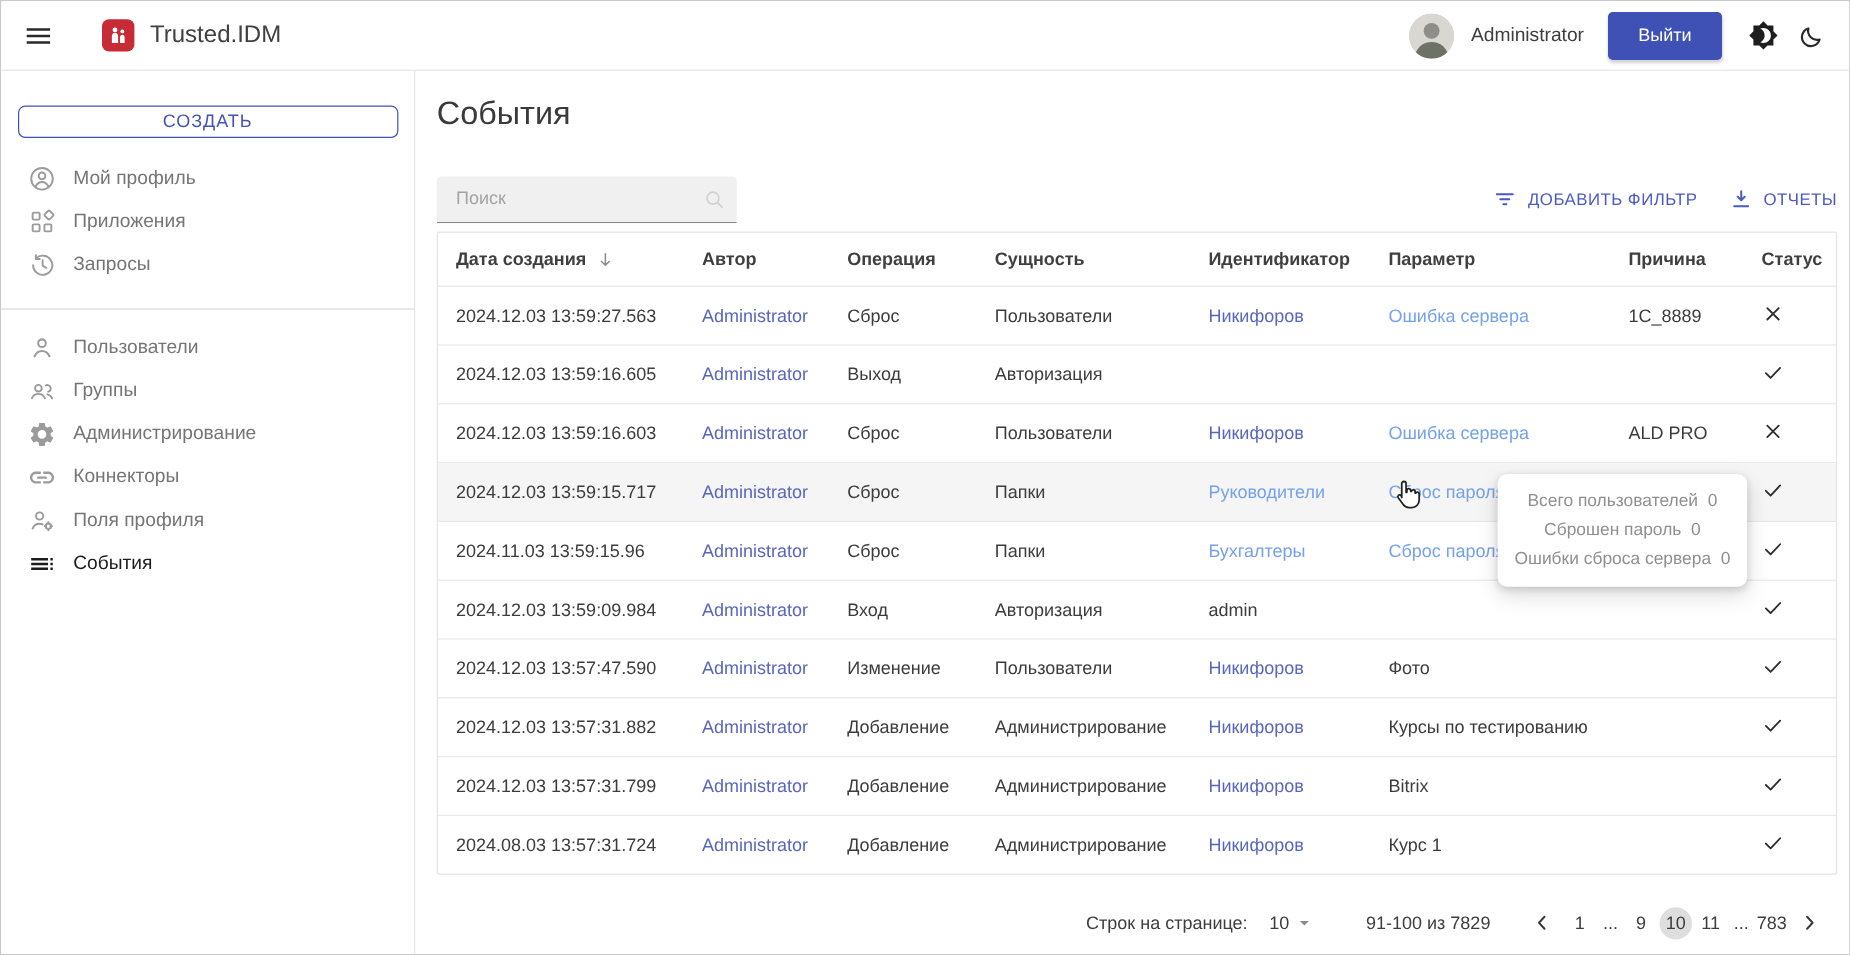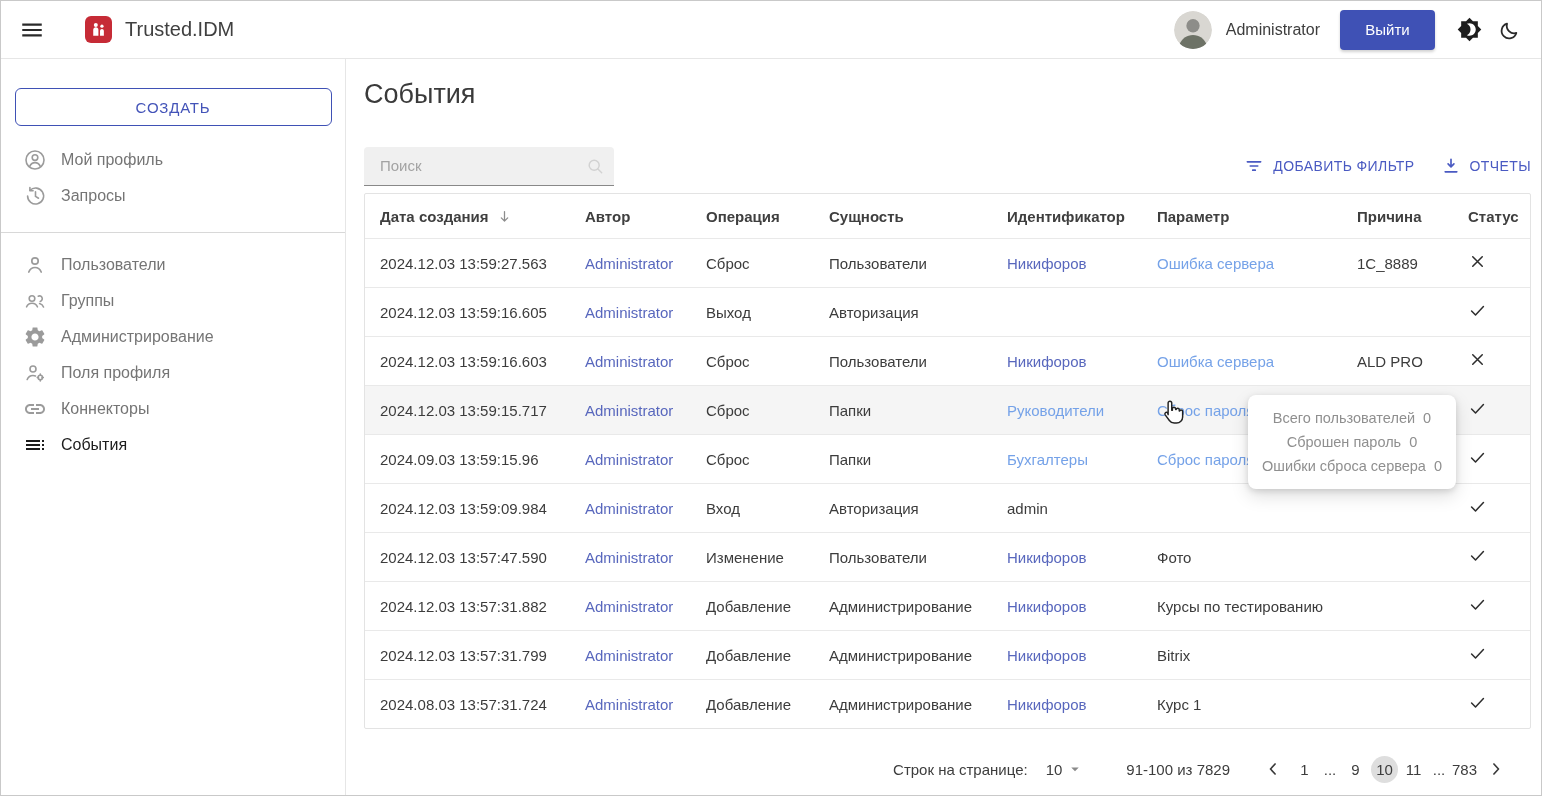--- a/index.html
+++ b/index.html
@@ -19,21 +19,21 @@
   .topbar-right{margin-left:auto;display:flex;align-items:center;}
   .avatar{width:38px;height:38px;border-radius:50%;overflow:hidden;cursor:pointer;flex:0 0 auto;}
   .user-name{font-size:16px;color:#3d3d3d;margin-left:14px;}
   .logout-btn{margin-left:20px;width:95px;height:40px;background:#3f51b5;color:#fff;border:none;
               border-radius:4px;font-size:15px;cursor:pointer;box-shadow:0 2px 3px rgba(0,0,0,.18);}
   .theme-icon{width:25px;height:25px;color:#1e1e1e;margin-left:22px;cursor:pointer;}
   .theme-icon.moon{margin-left:16px;margin-right:2px;color:#2a2a2a;}
 
   
   .sidebar{position:absolute;top:58px;left:0;width:345px;bottom:0;border-right:1px solid #e6e6e6;background:#fff;box-sizing:border-box;}
-  .create-btn{display:block;margin:29px auto 0;width:317px;height:38px;background:#fff;
+  .create-btn{display:block;margin:29px auto 0;width:317px;height:27px;background:#fff;
               border:1px solid #3f51b5;border-radius:6px;color:#4353b8;font-size:15px;
               letter-spacing:.8px;cursor:pointer;}
   .side-menu{padding-top:16px;text-align:right;}
   .side-item{display:flex;align-items:center;height:36px;padding-left:22px;cursor:pointer;}
   .side-icon{width:24px;height:24px;color:#9b9b9b;flex:0 0 auto;}
   .side-label{font-size:16px;color:#757575;margin-left:14px;white-space:nowrap;}
   .side-item.active .side-icon{color:#1c1c1c;}
   .side-item.active .side-label{color:#1c1c1c;}
   .side-divider{border:none;border-top:1px solid #d8d8d8;margin:18px 0 14px;}
 
@@ -66,21 +66,21 @@
   .link-blue{color:#75a2e8;cursor:pointer;}
   .status-ic{width:19px;height:19px;color:#2d2d2d;}
 
   
   .tooltip{position:absolute;left:1247px;top:394px;width:208px;background:#fff;border-radius:8px;
            box-shadow:0 2px 6px rgba(0,0,0,.13),0 7px 18px rgba(0,0,0,.13);padding:11px 16px;z-index:11;box-sizing:border-box;}
   .tt-row{display:flex;justify-content:center;gap:8px;font-size:14.5px;color:#8f8f8f;line-height:24px;white-space:nowrap;}
   .hand{position:absolute;left:1157px;top:398px;width:27px;height:27px;z-index:12;}
 
   
-  .pagination{position:absolute;top:750px;right:28px;display:flex;align-items:center;height:36px;
+  .pagination{position:absolute;top:750px;right:16px;display:flex;align-items:center;height:36px;
               font-size:15px;color:#3d3d3d;z-index:4;}
   .pg-select{display:inline-flex;align-items:center;margin-left:18px;cursor:pointer;}
   .dd{width:18px;height:18px;color:#8a8a8a;margin-left:4px;}
   .pg-range{margin-left:42px;}
   .pg-nav{display:flex;align-items:center;margin-left:26px;}
   .pg-chev{width:20px;height:20px;color:#3a3a3a;cursor:pointer;margin:0 7px;}
   .pg-page{min-width:27px;height:27px;display:inline-flex;align-items:center;justify-content:center;
            border-radius:50%;cursor:pointer;margin:0 1px;}
   .pg-page.active{background:#dedede;}
   .pg-ellipsis{min-width:22px;text-align:center;}
@@ -138,20 +138,31 @@
                 <circle cx="12" cy="12" r="9"></circle>
                 <circle cx="12" cy="9.6" r="2.8"></circle>
                 <path d="M6.8 18.2c1.1-2.4 2.9-3.6 5.2-3.6s4.1 1.2 5.2 3.6"></path>
               </svg>
             </span>
             <span class="side-label">Мой профиль</span>
           </div>
           <div class="side-item">
             <span class="side-icon">
               <svg viewBox="0 0 24 24" fill="none" stroke="currentColor" stroke-width="1.6" stroke-linecap="round" stroke-linejoin="round">
+                <rect x="4.2" y="4.2" width="5.8" height="5.8" rx="1"></rect>
+                <rect x="4.2" y="14" width="5.8" height="5.8" rx="1"></rect>
+                <rect x="14" y="14" width="5.8" height="5.8" rx="1"></rect>
+                <rect x="14.9" y="3.3" width="5.8" height="5.8" rx="1" transform="rotate(45 17.8 6.2)"></rect>
+              </svg>
+            </span>
+            <span class="side-label">Приложения</span>
+          </div>
+          <div class="side-item">
+            <span class="side-icon">
+              <svg viewBox="0 0 24 24" fill="none" stroke="currentColor" stroke-width="1.6" stroke-linecap="round" stroke-linejoin="round">
                 <path d="M4.6 12a8 8 0 1 0 2.4-5.7"></path>
                 <path d="M6.9 3.6v3.2h3.2"></path>
                 <path d="M12.5 7.8v4.6l3 1.8"></path>
               </svg>
             </span>
             <span class="side-label">Запросы</span>
           </div>
         </div>
       <hr class="side-divider">
       <div>
@@ -178,36 +189,36 @@
           <div class="side-item">
             <span class="side-icon">
               <svg viewBox="0 0 24 24" fill="currentColor">
                 <path d="M19.14 12.94c.04-.3.06-.61.06-.94 0-.32-.02-.64-.07-.94l2.03-1.58c.18-.14.23-.41.12-.61l-1.92-3.32c-.12-.22-.37-.29-.59-.22l-2.39.96c-.5-.38-1.03-.7-1.62-.94l-.36-2.54c-.04-.24-.24-.41-.48-.41h-3.84c-.24 0-.43.17-.47.41l-.36 2.54c-.59.24-1.13.57-1.62.94l-2.39-.96c-.22-.08-.47 0-.59.22L2.74 8.87c-.12.21-.08.47.12.61l2.03 1.58c-.05.3-.09.63-.09.94s.02.64.07.94l-2.03 1.58c-.18.14-.23.41-.12.61l1.92 3.32c.12.22.37.29.59.22l2.39-.96c.5.38 1.03.7 1.62.94l.36 2.54c.05.24.24.41.48.41h3.84c.24 0 .44-.17.47-.41l.36-2.54c.59-.24 1.13-.56 1.62-.94l2.39.96c.22.08.47 0 .59-.22l1.92-3.32c.12-.22.07-.47-.12-.61l-2.01-1.58zM12 15.6c-1.98 0-3.6-1.62-3.6-3.6s1.62-3.6 3.6-3.6 3.6 1.62 3.6 3.6-1.62 3.6-3.6 3.6z"></path>
               </svg>
             </span>
             <span class="side-label">Администрирование</span>
           </div>
           <div class="side-item">
             <span class="side-icon">
+              <svg viewBox="0 0 24 24" fill="currentColor">
+                <path d="M3.9 12c0-1.71 1.39-3.1 3.1-3.1h4V7H7c-2.76 0-5 2.24-5 5s2.24 5 5 5h4v-1.9H7c-1.71 0-3.1-1.39-3.1-3.1zM8 13h8v-2H8v2zm9-6h-4v1.9h4c1.71 0 3.1 1.39 3.1 3.1s-1.39 3.1-3.1 3.1h-4V17h4c2.76 0 5-2.24 5-5s-2.24-5-5-5z"></path>
+              </svg>
+            </span>
+            <span class="side-label">Коннекторы</span>
+          </div>
+          <div class="side-item">
+            <span class="side-icon">
               <svg viewBox="0 0 24 24" fill="none" stroke="currentColor" stroke-width="1.6" stroke-linecap="round" stroke-linejoin="round">
                 <circle cx="10" cy="8" r="3"></circle>
                 <path d="M4.2 18.5c1.1-2.7 3.2-4 5.8-4 .9 0 1.8.2 2.5.5"></path>
                 <circle cx="17.3" cy="16.5" r="2.2"></circle>
                 <path d="M17.3 13.1v1.2M17.3 18.7v1.2M20.3 16.5h-1.2M15.5 16.5h-1.2"></path>
               </svg>
             </span>
             <span class="side-label">Поля профиля</span>
-          </div>
-          <div class="side-item">
-            <span class="side-icon">
-              <svg viewBox="0 0 24 24" fill="currentColor">
-                <path d="M3.9 12c0-1.71 1.39-3.1 3.1-3.1h4V7H7c-2.76 0-5 2.24-5 5s2.24 5 5 5h4v-1.9H7c-1.71 0-3.1-1.39-3.1-3.1zM8 13h8v-2H8v2zm9-6h-4v1.9h4c1.71 0 3.1 1.39 3.1 3.1s-1.39 3.1-3.1 3.1h-4V17h4c2.76 0 5-2.24 5-5s-2.24-5-5-5z"></path>
-              </svg>
-            </span>
-            <span class="side-label">Коннекторы</span>
           </div>
           <div class="side-item active">
             <span class="side-icon">
               <svg viewBox="0 0 24 24" fill="currentColor">
                 <path d="M3 9h14V7H3v2zm0 4h14v-2H3v2zm0 4h14v-2H3v2zm16 0h2v-2h-2v2zm0-10v2h2V7h-2zm0 6h2v-2h-2v2z"></path>
               </svg>
             </span>
             <span class="side-label">События</span>
           </div>
         </div>
@@ -322,21 +333,21 @@
             <div class="td">Сброс</div>
             <div class="td">Папки</div>
             <div class="td link-blue">Руководители</div>
             <div class="td link-blue">Сброс пароля</div>
             <div class="td"></div>
             <div class="td"><span class="status-ic" style="display: inline-block;"><svg viewBox="0 0 24 24" fill="none" stroke="currentColor" stroke-width="1.9" stroke-linecap="round" stroke-linejoin="round">
                   <path d="M4.5 12.6l5 5L19.5 7"></path>
                 </svg></span></div>
           </div>
           <div class="tr">
-            <div class="td">2024.09.03 13:59:15.96</div>
+            <div class="td">2024.11.03 13:59:15.96</div>
             <div class="td link-indigo">Administrator</div>
             <div class="td">Сброс</div>
             <div class="td">Папки</div>
             <div class="td link-blue">Бухгалтеры</div>
             <div class="td link-blue">Сброс пароля</div>
             <div class="td"></div>
             <div class="td"><span class="status-ic" style="display: inline-block;"><svg viewBox="0 0 24 24" fill="none" stroke="currentColor" stroke-width="1.9" stroke-linecap="round" stroke-linejoin="round">
                   <path d="M4.5 12.6l5 5L19.5 7"></path>
                 </svg></span></div>
           </div>

